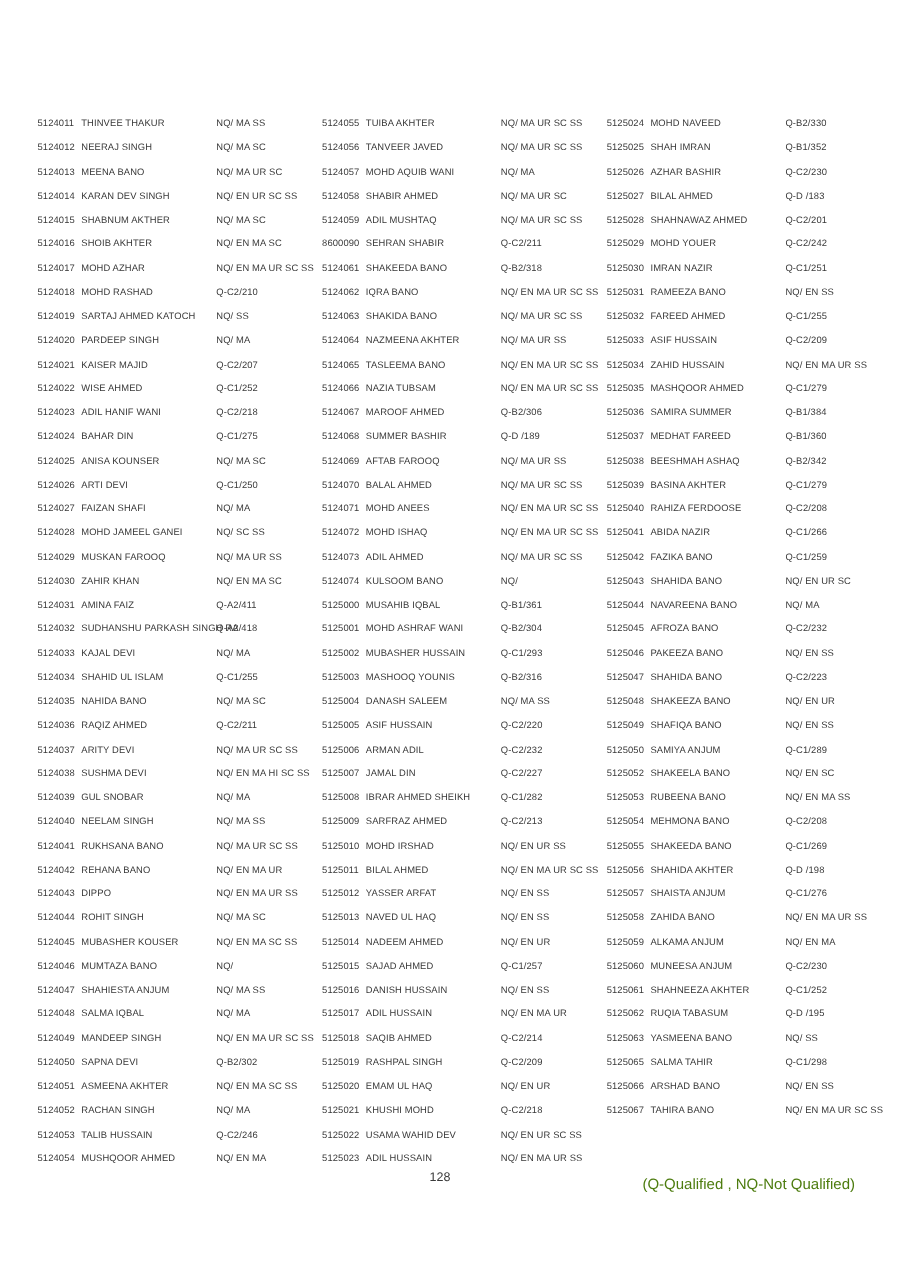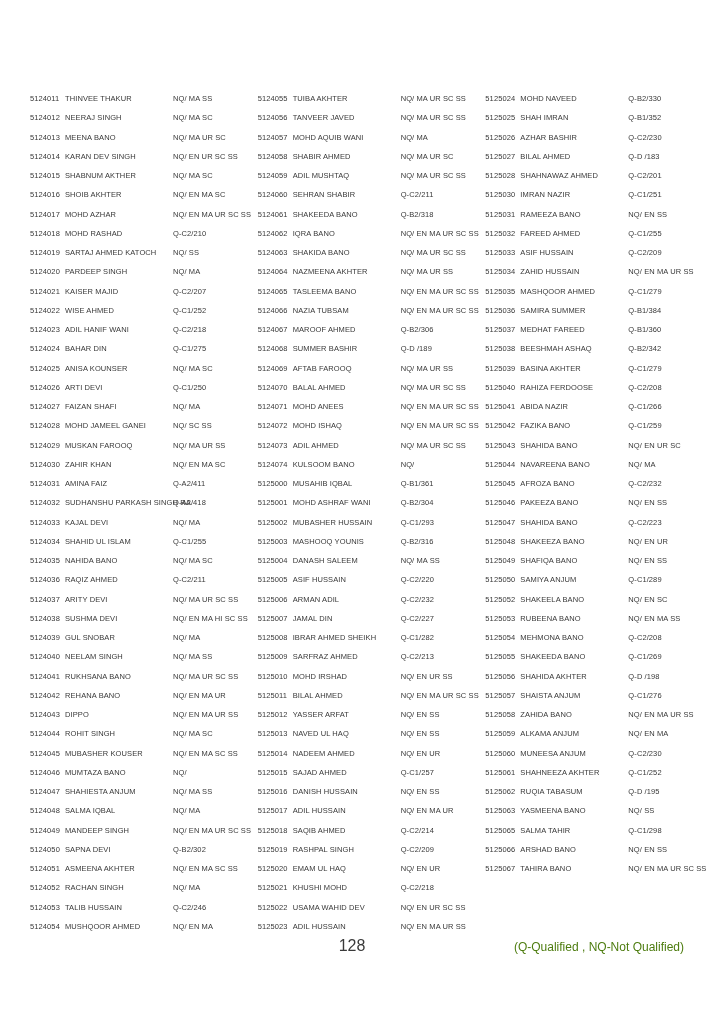--- a/index.html
+++ b/index.html
@@ -47,21 +47,21 @@
   .code {
     flex: 1;
     overflow: visible;
   }
   .page-number {
     position: absolute;
     top: 937px;
     left: 322px;
     width: 60px;
     text-align: center;
-    font-size: 16px;
+    font-size: 10px;
     color: #3a3a3a;
   }
   .legend {
     position: absolute;
     top: 940px;
     right: 40px;
     font-size: 12px;
     color: #4d7c0f;
   }
 </style>
@@ -317,21 +317,21 @@
         <span class="roll">5124058</span>
         <span class="name">SHABIR AHMED</span>
         <span class="code">NQ/ MA UR SC</span>
       </div>
         <div class="row">
         <span class="roll">5124059</span>
         <span class="name">ADIL MUSHTAQ</span>
         <span class="code">NQ/ MA UR SC SS</span>
       </div>
         <div class="row">
-        <span class="roll">5124060</span>
+        <span class="roll">8600090</span>
         <span class="name">SEHRAN SHABIR</span>
         <span class="code">Q-C2/211</span>
       </div>
         <div class="row">
         <span class="roll">5124061</span>
         <span class="name">SHAKEEDA BANO</span>
         <span class="code">Q-B2/318</span>
       </div>
         <div class="row">
         <span class="roll">5124062</span>
@@ -541,20 +541,25 @@
         <span class="roll">5125027</span>
         <span class="name">BILAL AHMED</span>
         <span class="code">Q-D /183</span>
       </div>
         <div class="row">
         <span class="roll">5125028</span>
         <span class="name">SHAHNAWAZ AHMED</span>
         <span class="code">Q-C2/201</span>
       </div>
         <div class="row">
+        <span class="roll">5125029</span>
+        <span class="name">MOHD YOUER</span>
+        <span class="code">Q-C2/242</span>
+      </div>
+        <div class="row">
         <span class="roll">5125030</span>
         <span class="name">IMRAN NAZIR</span>
         <span class="code">Q-C1/251</span>
       </div>
         <div class="row">
         <span class="roll">5125031</span>
         <span class="name">RAMEEZA BANO</span>
         <span class="code">NQ/ EN SS</span>
       </div>
         <div class="row">

